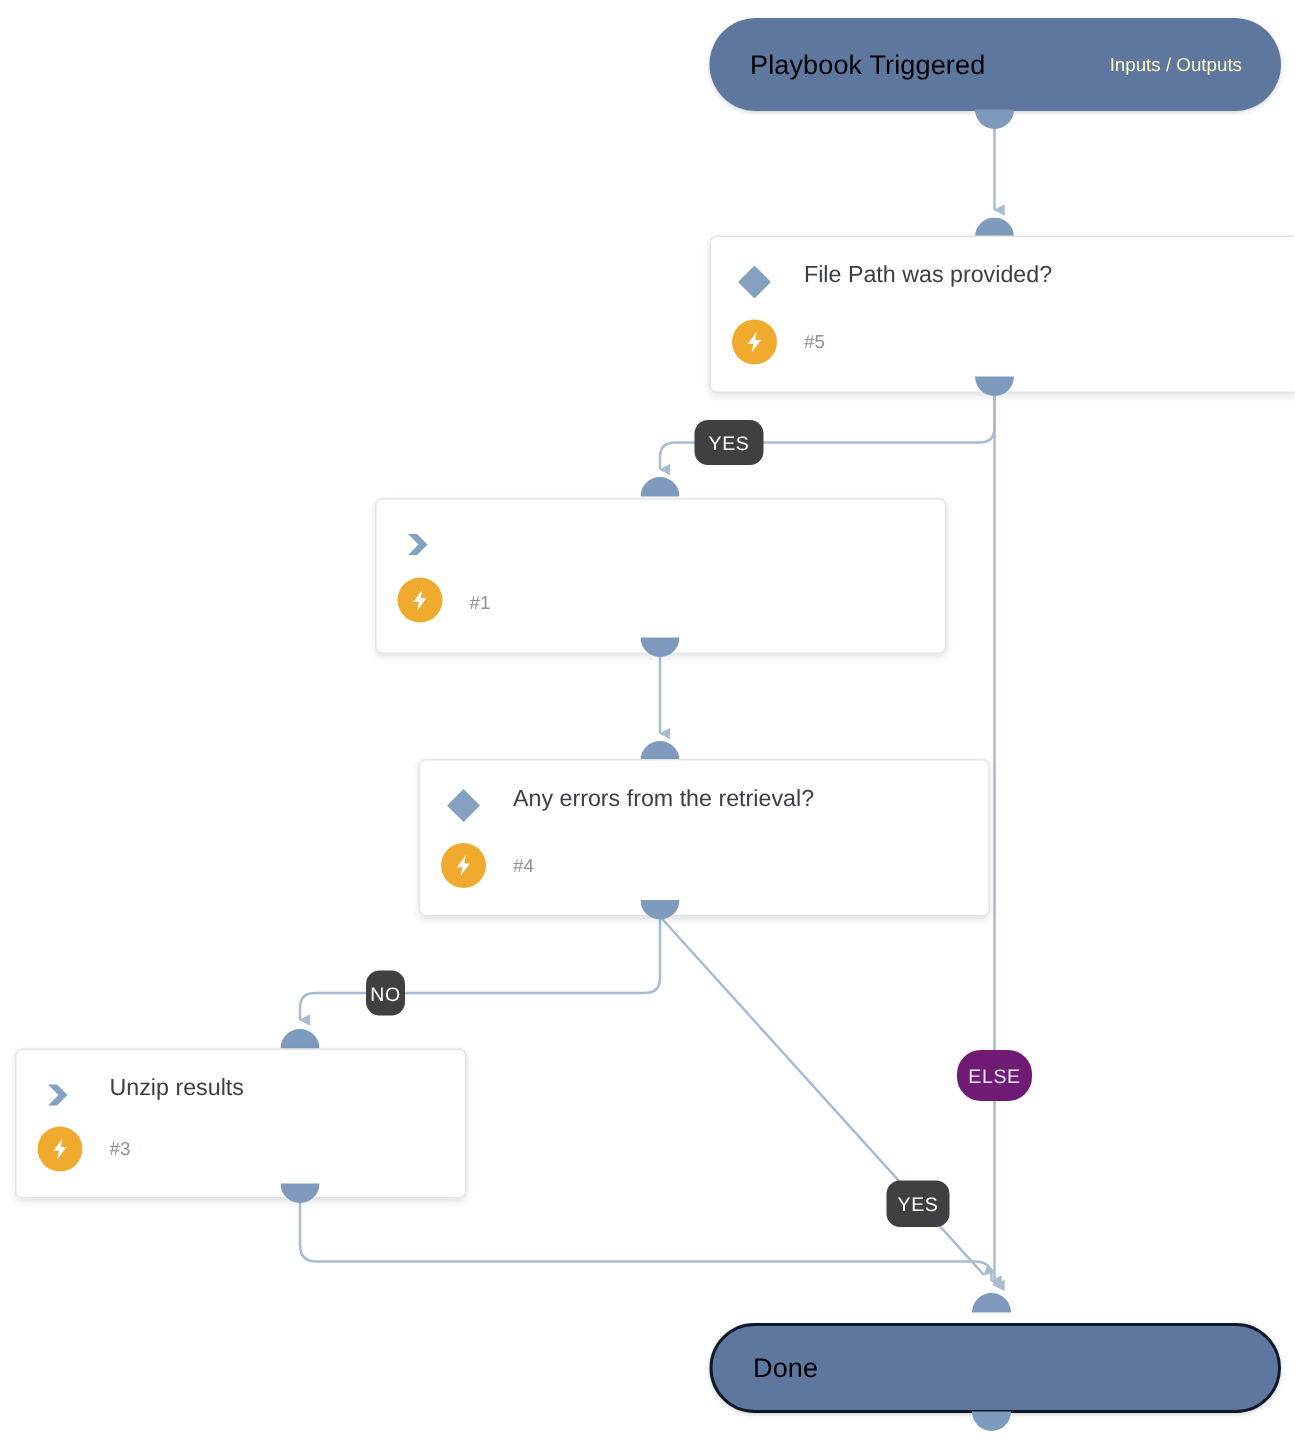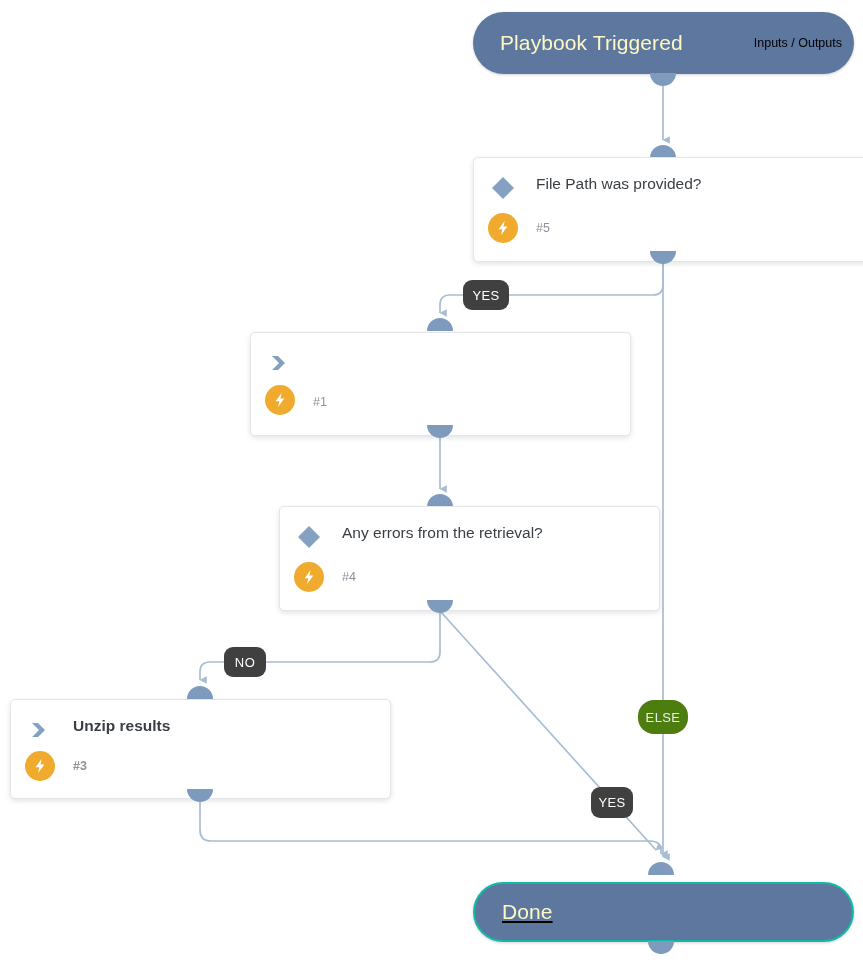--- a/index.html
+++ b/index.html
@@ -15,26 +15,26 @@
 
   
   .pill{
     position:absolute;
     background:#5d779f;
     border-radius:36px;
     box-shadow:0 1px 3px rgba(0,0,0,.18);
     display:flex;align-items:center;
     box-sizing:border-box;
   }
-  .pill.selected{border:2px solid #14b8a6;text-decoration:underline;}
+  .pill.selected{border:2px solid #0f172a;}
   .pill .pill-title{
-    color:#fef9c3;font-size:21px;margin-left:27px;letter-spacing:.1px;
+    color:#000000;font-size:18px;margin-left:27px;letter-spacing:.1px;
   }
   .pill .pill-sub{
-    color:#000000;font-size:12.5px;position:absolute;right:12px;
+    color:#fef9c3;font-size:12.5px;position:absolute;right:26px;
   }
 
   
   .card{
     position:absolute;
     background:#ffffff;
     border:1px solid #e3e5e8;
     border-radius:5px;
     box-shadow:0 2px 5px rgba(40,50,70,.13);
     box-sizing:border-box;
@@ -55,21 +55,21 @@
 
   
   .elabel{
     position:absolute;
     display:flex;align-items:center;justify-content:center;
     border-radius:9px;
     font-size:13px;color:#ffffff;letter-spacing:.4px;
     box-sizing:border-box;
   }
   .elabel.light{background:#404040;}
-  .elabel.dark{background:#4d7c0f;color:#e9ecf1;border-radius:16px;}
+  .elabel.dark{background:#701a75;color:#e9ecf1;border-radius:16px;}
 
   
   .handle{position:absolute;width:26px;height:13px;overflow:hidden;}
   .handle i{
     display:block;width:26px;height:26px;border-radius:50%;
     background:#7e9bbd;
   }
   .handle.down i{margin-top:-13px;}
   .handle.up   i{margin-top:0px;}
 </style>
@@ -167,30 +167,30 @@
       <svg width="16" height="16" viewBox="0 0 16 16">
         <path d="M9.6,1 L3.6,9.2 L7.3,9.2 L6.1,15 L12.3,6.6 L8.5,6.6 Z" fill="#ffffff"></path>
       </svg>
     </span>
     <span class="card-num" style="left:62px;top:63px;">#4</span>
   </div>
   <div class="handle down" style="left:427px;top:600px;">
       <i></i>
     </div>
 
-  <div class="elabel light" style="left:224px;top:647px;width:42px;height:30px;">NO</div>
+  <div class="elabel light" style="left:244px;top:647px;width:26px;height:30px;">NO</div>
 
   <div class="elabel dark" style="left:638px;top:700px;width:50px;height:34px;">ELSE</div>
 
   <div class="elabel light" style="left:591px;top:787px;width:42px;height:31px;">YES</div>
 
   <div class="handle up" style="left:187px;top:686px;">
       <i></i>
     </div>
-  <div class="card" style="left:10px;top:699px;width:381px;height:100px;font-weight:bold;">
+  <div class="card" style="left:10px;top:699px;width:301px;height:100px;">
     <span class="card-type-icon">
       <svg width="26" height="26" viewBox="0 0 26 26">
         <path d="M5,6 L11,6 L18,13 L11,20 L5,20 L12,13 Z" fill="#85a1c2"></path>
       </svg>
     </span>
     <span class="card-title">Unzip results</span>
     <span class="bolt" style="top:51px;">
       <svg width="16" height="16" viewBox="0 0 16 16">
         <path d="M9.6,1 L3.6,9.2 L7.3,9.2 L6.1,15 L12.3,6.6 L8.5,6.6 Z" fill="#ffffff"></path>
       </svg>

